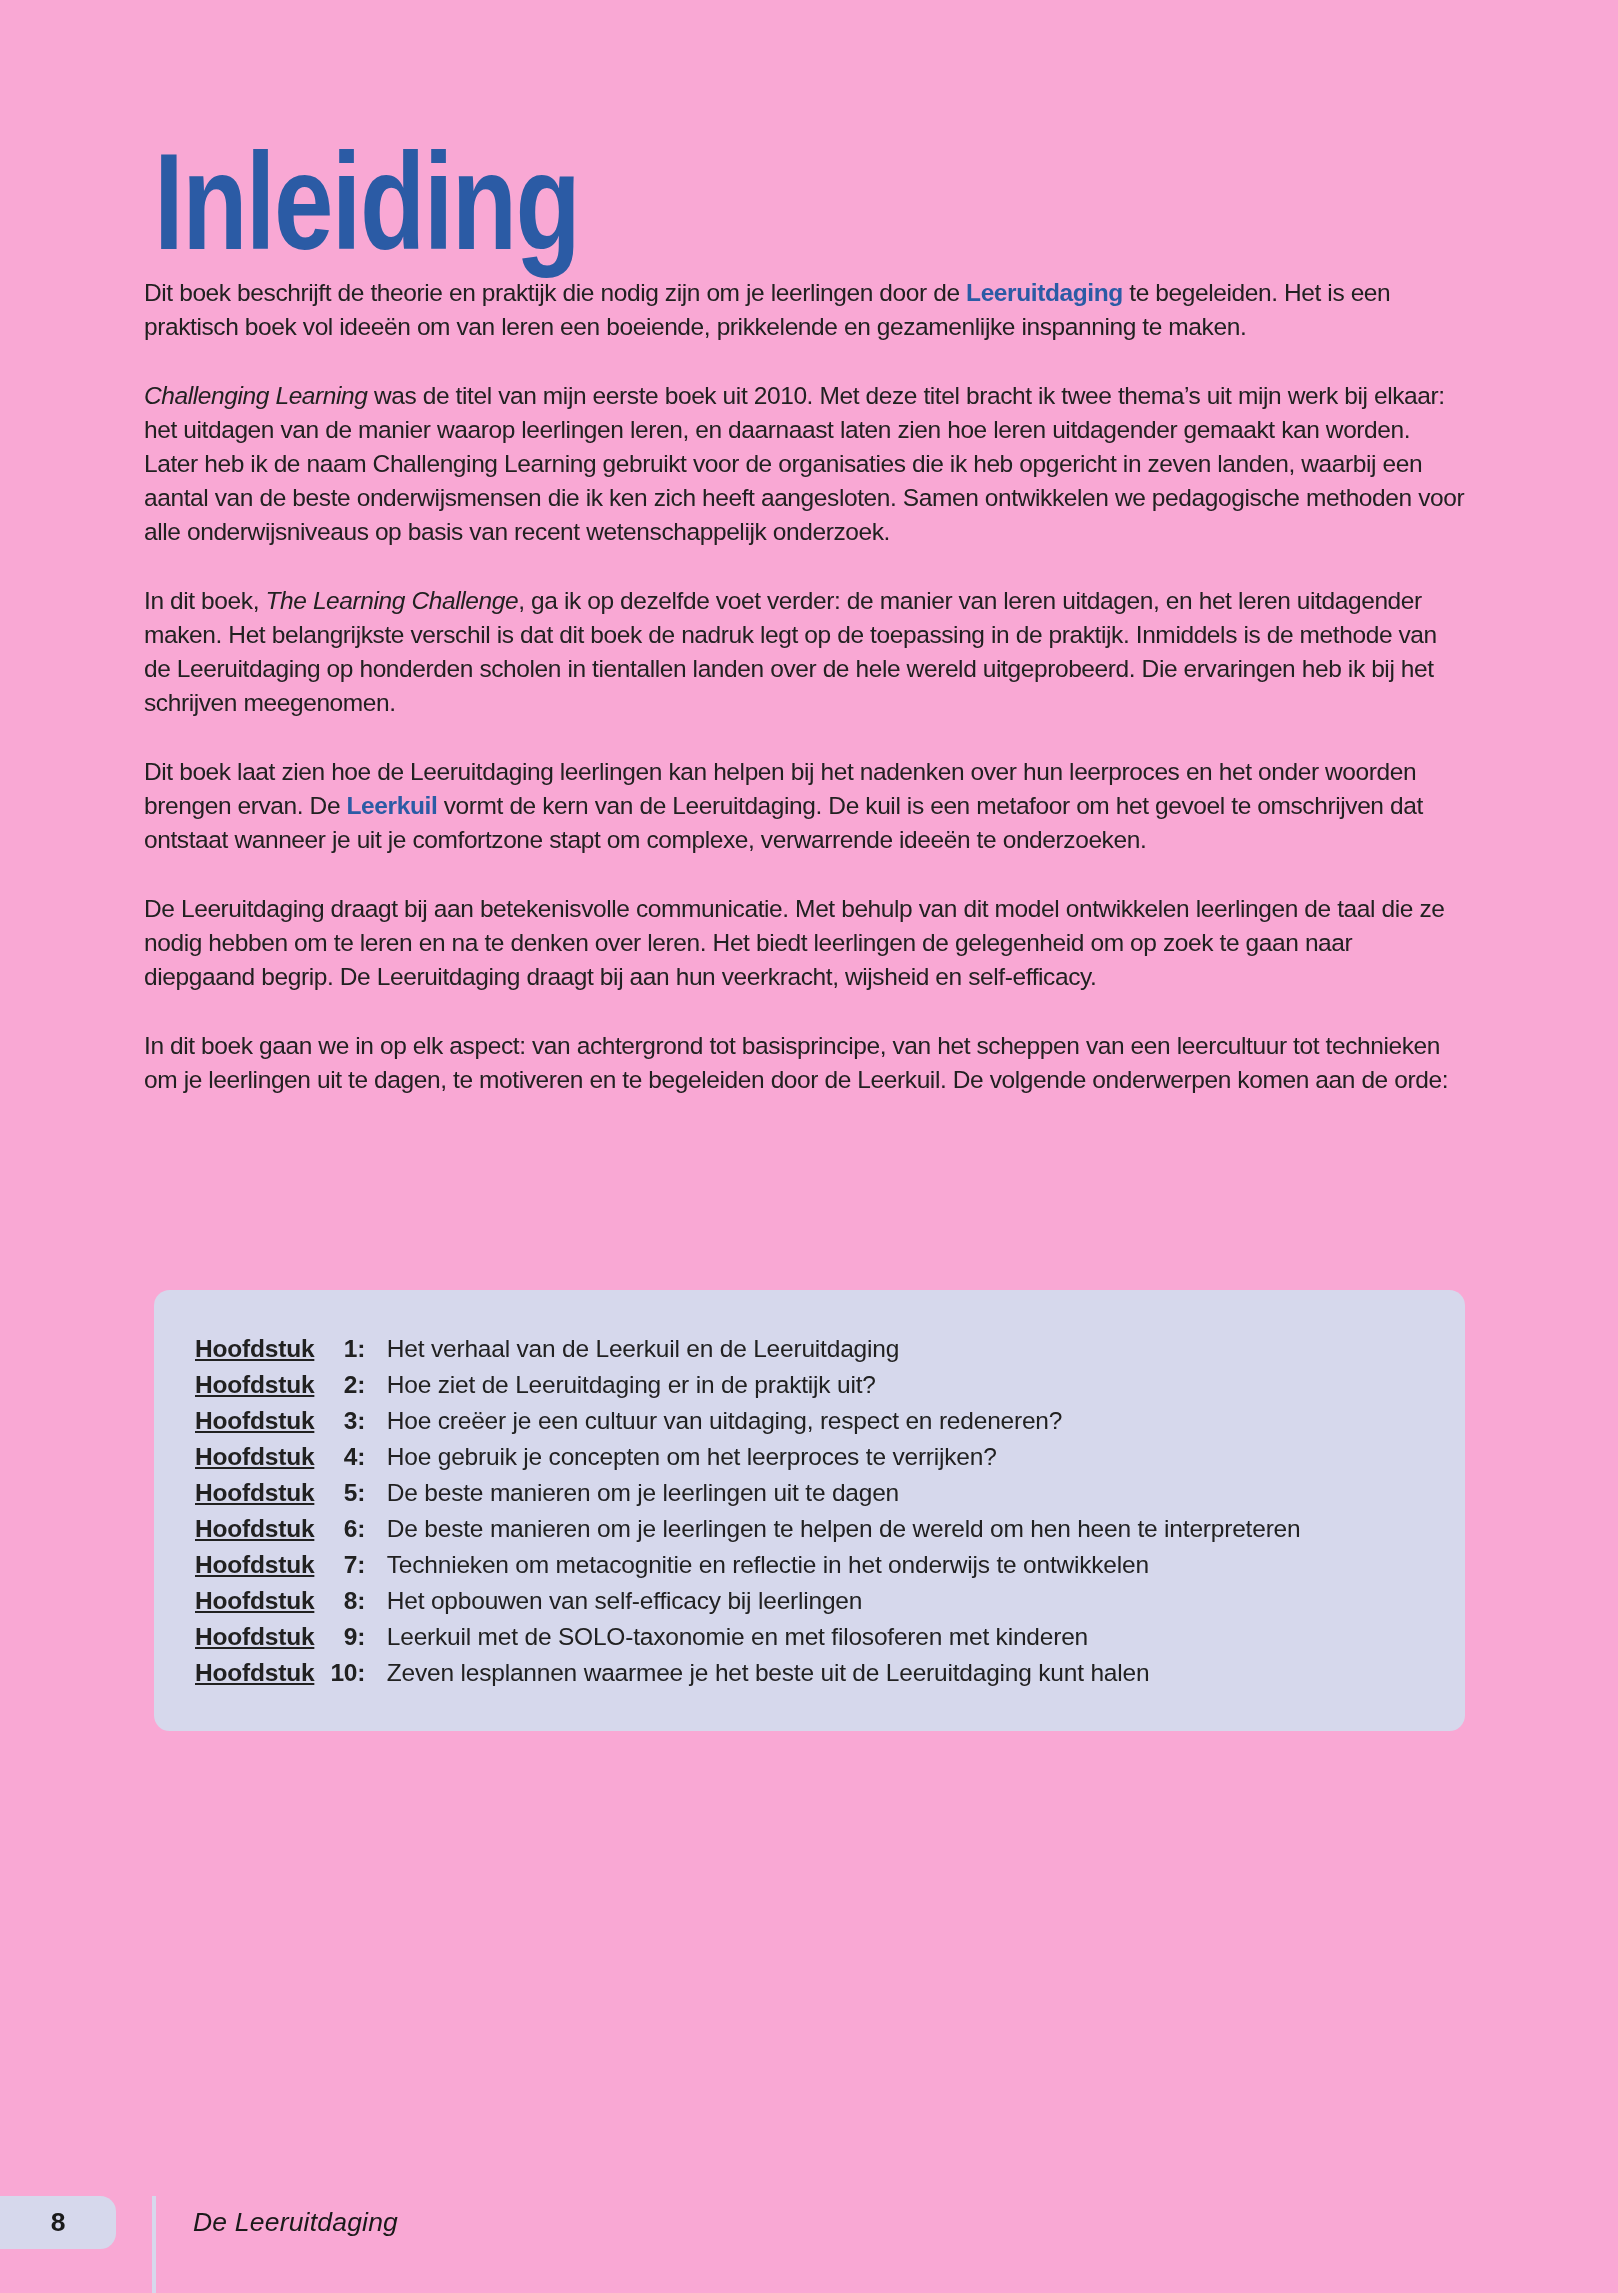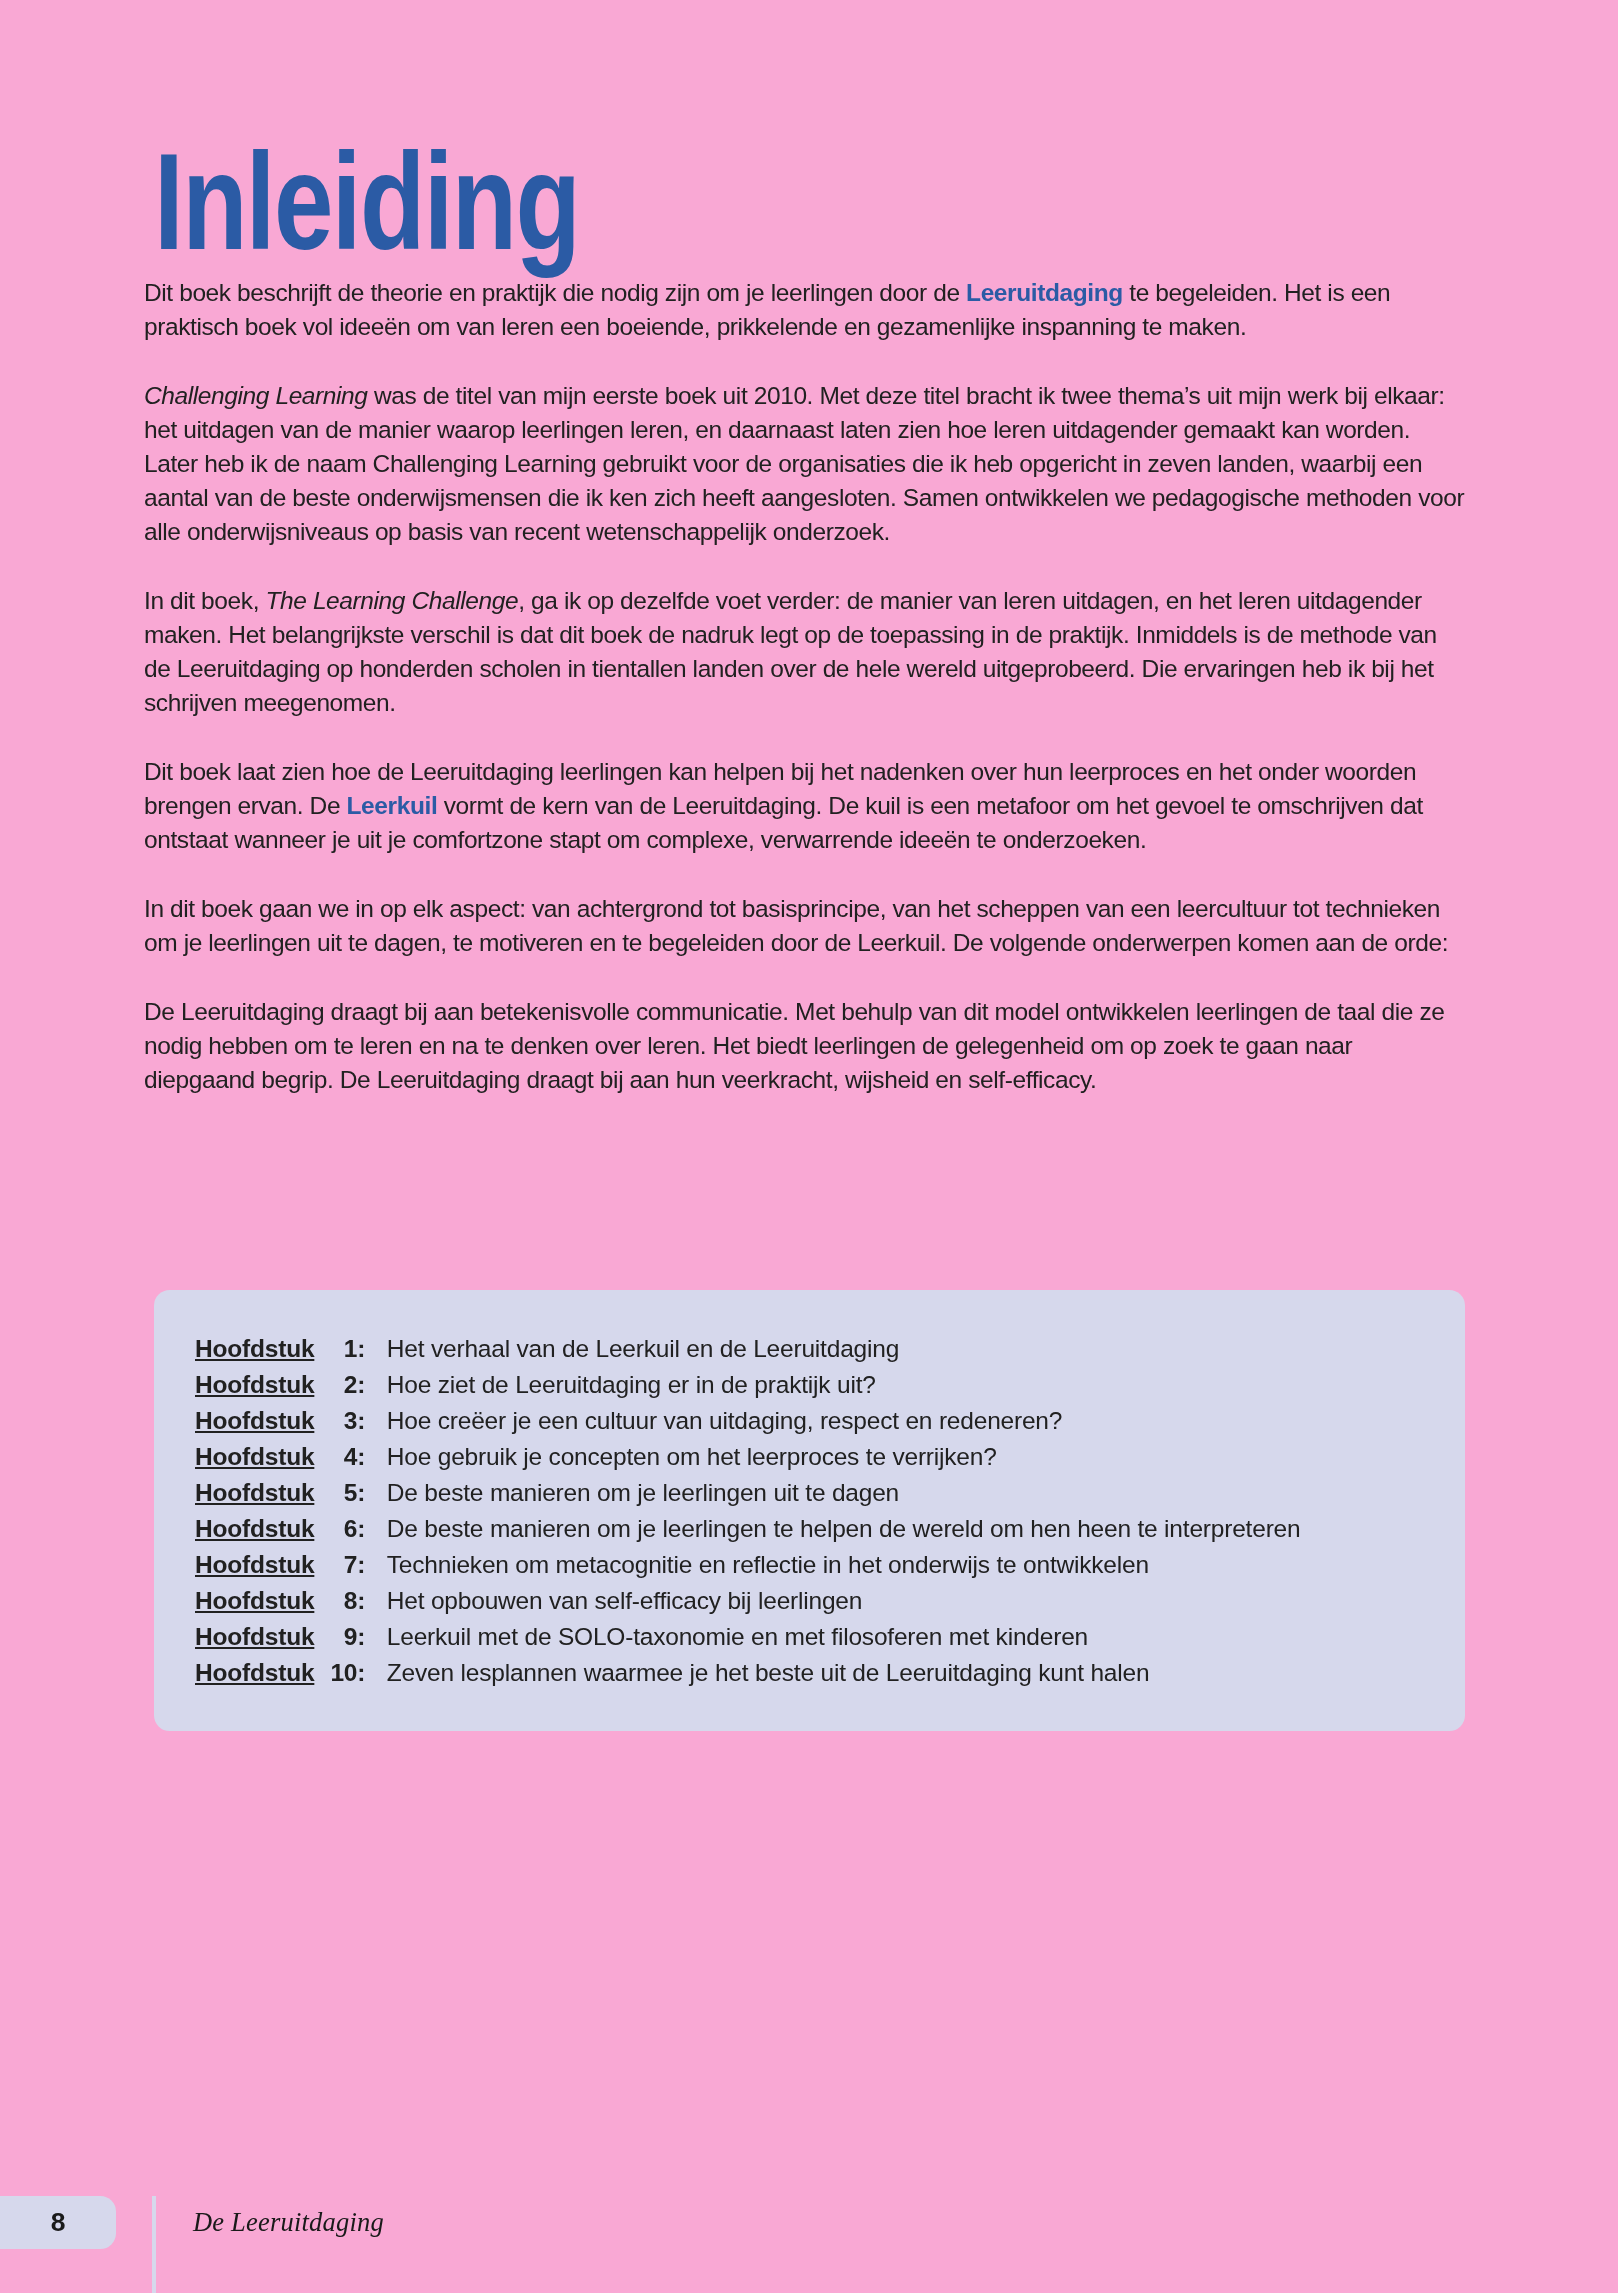--- a/index.html
+++ b/index.html
@@ -92,42 +92,41 @@
   }
   .footer-book-title{
     position:absolute;
     left:193px;top:2196px;
     height:53px;
     display:flex;align-items:center;
     font-size:26.5px;
     font-style:italic;
     color:#1a1a1a;
     letter-spacing:0.2px;
-    font-family:Liberation Serif, serif;
   }
 </style>
 </head>
 <body>
 
 <div class="page">
 
   <h1 class="doc-title">Inleiding</h1>
 
   <div class="body-copy">
     <p><span>Dit boek beschrijft de theorie en praktijk die nodig zijn om je leerlingen door de </span><span class="term">Leeruitdaging</span><span> te begeleiden. Het is een praktisch boek vol ideeën om van leren een boeiende, prikkelende en gezamenlijke inspanning te maken.</span></p>
 
     <p><span class="it">Challenging Learning</span><span> was de titel van mijn eerste boek uit 2010. Met deze titel bracht ik twee thema’s uit mijn werk bij elkaar: het uitdagen van de manier waarop leerlingen leren, en daarnaast laten zien hoe leren uitdagender gemaakt kan worden. Later heb ik de naam Challenging Learning gebruikt voor de organisaties die ik heb opgericht in zeven landen, waarbij een aantal van de beste onderwijsmensen die ik ken zich heeft aangesloten. Samen ontwikkelen we pedagogische methoden voor alle onderwijsniveaus op basis van recent wetenschappelijk onderzoek.</span></p>
 
     <p><span>In dit boek, </span><span class="it">The Learning Challenge</span><span>, ga ik op dezelfde voet verder: de manier van leren uitdagen, en het leren uitdagender maken. Het belangrijkste verschil is dat dit boek de nadruk legt op de toepassing in de praktijk. Inmiddels is de methode van de Leeruitdaging op honderden scholen in tientallen landen over de hele wereld uitgeprobeerd. Die ervaringen heb ik bij het schrijven meegenomen.</span></p>
 
     <p><span>Dit boek laat zien hoe de Leeruitdaging leerlingen kan helpen bij het nadenken over hun leerproces en het onder woorden brengen ervan. De </span><span class="term">Leerkuil</span><span> vormt de kern van de Leeruitdaging. De kuil is een metafoor om het gevoel te omschrijven dat ontstaat wanneer je uit je comfortzone stapt om complexe, verwarrende ideeën te onderzoeken.</span></p>
 
+    <p>De Leeruitdaging draagt bij aan betekenisvolle communicatie. Met behulp van dit model ontwikkelen leerlingen de taal die ze nodig hebben om te leren en na te denken over leren. Het biedt leerlingen de gelegenheid om op zoek te gaan naar diepgaand begrip. De Leeruitdaging draagt bij aan hun veerkracht, wijsheid en self-efficacy.</p>
+
     <p>In dit boek gaan we in op elk aspect: van achtergrond tot basisprincipe, van het scheppen van een leercultuur tot technieken om je leerlingen uit te dagen, te motiveren en te begeleiden door de Leerkuil. De volgende onderwerpen komen aan de orde:</p>
-
-    <p>De Leeruitdaging draagt bij aan betekenisvolle communicatie. Met behulp van dit model ontwikkelen leerlingen de taal die ze nodig hebben om te leren en na te denken over leren. Het biedt leerlingen de gelegenheid om op zoek te gaan naar diepgaand begrip. De Leeruitdaging draagt bij aan hun veerkracht, wijsheid en self-efficacy.</p>
   </div>
 
   <div class="chapters-panel">
     <div class="chapter-row">
         <span class="chapter-label">Hoofdstuk</span>
         <span class="chapter-num">1:</span>
         <span class="chapter-title">Het verhaal van de Leerkuil en de Leeruitdaging</span>
       </div>
     <div class="chapter-row">
         <span class="chapter-label">Hoofdstuk</span>

